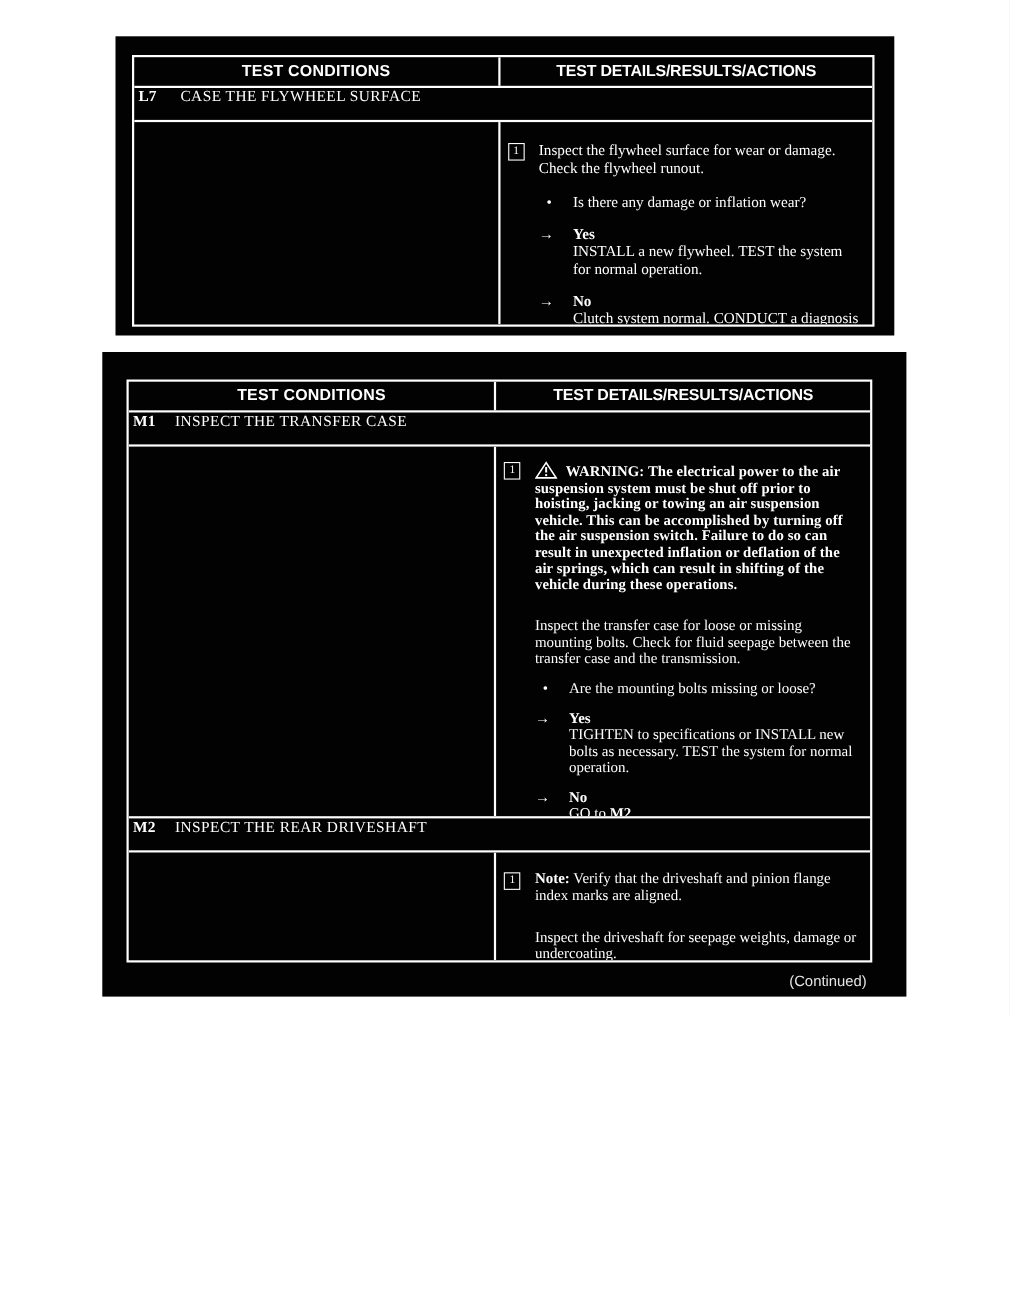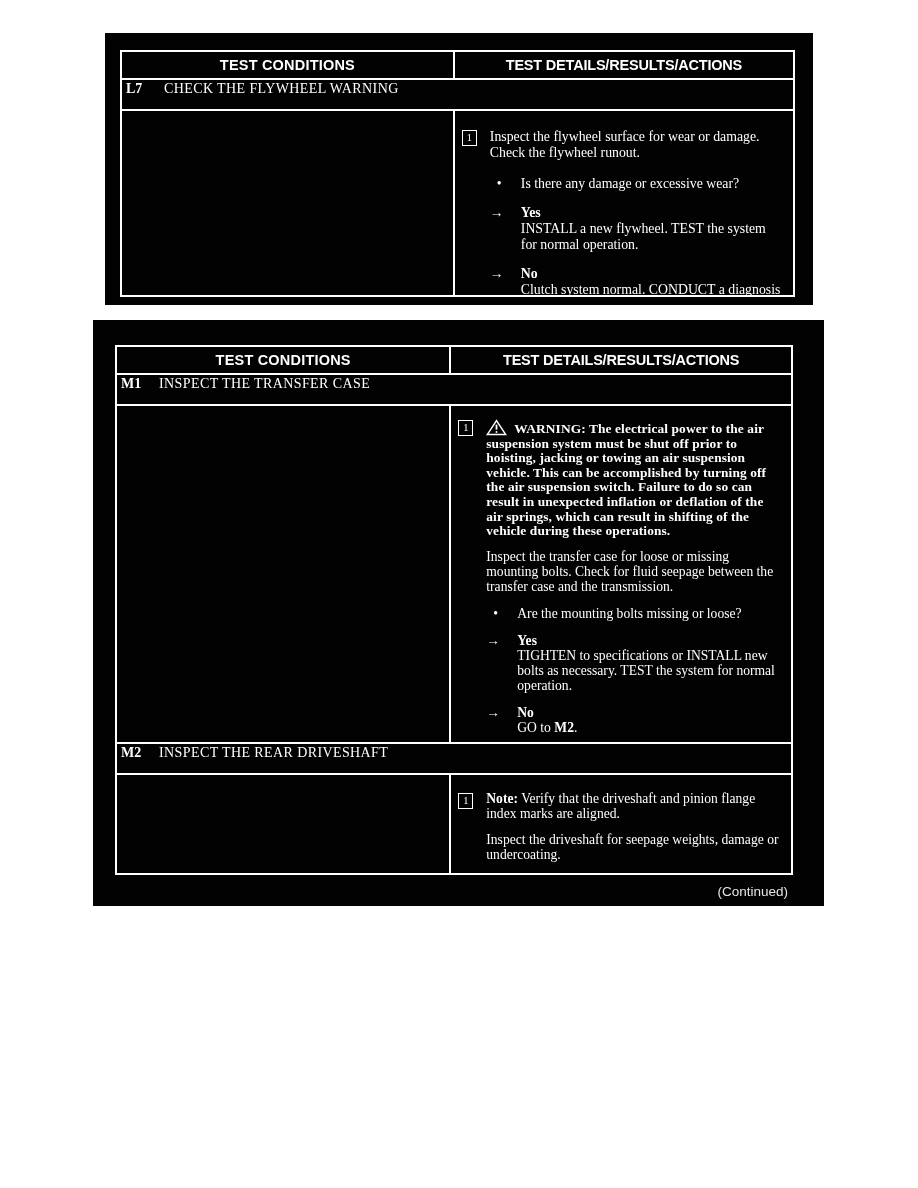--- a/index.html
+++ b/index.html
@@ -102,21 +102,21 @@
   .branch-arrow{ width:31px; flex:0 0 31px; }
   .branch-label{ font-weight:bold; }
 
   .warning-par{
     font-weight:bold;
     font-size:13.4px;
     line-height:14.6px;
     letter-spacing:0.1px;
   }
   .warning-icon-svg{ vertical-align:-3px; margin-right:7px; }
-  .follow-par{ margin-top:11px; }
+  .follow-par{ margin-top:23px; }
   .note-par .note-label{ font-weight:bold; }
   .step2-gap{ margin-top:15px; }
 
   .continued{
     position:absolute;
     right:36px; bottom:7px;
     color:#e5e5e5;
     font-family:"Liberation Sans", sans-serif;
     font-size:13.5px;
   }
@@ -129,35 +129,35 @@
   <section class="block block-1">
     <div class="doc-table t1">
 
       <div class="hdr-row">
         <div class="hdr-cell hdr-left">TEST CONDITIONS</div>
         <div class="hdr-cell hdr-right">TEST DETAILS/RESULTS/ACTIONS</div>
       </div>
 
       <div class="section-row">
         <span class="sec-code">L7</span>
-        <span class="sec-title">CHECK THE FLYWHEEL WARNING</span>
+        <span class="sec-title">CASE THE FLYWHEEL SURFACE</span>
       </div>
 
       <div class="body-row">
         <div class="cell-left"></div>
         <div class="cell-right">
 
           <div class="step">
             <span class="numbox">1</span>
             <div class="step-body">Inspect the flywheel surface for wear or damage. Check the flywheel runout.</div>
           </div>
 
           <div class="bullet-row">
             <span class="bullet-glyph">•</span>
-            <span>Is there any damage or excessive wear?</span>
+            <span>Is there any damage or inflation wear?</span>
           </div>
 
           <div class="branch">
             <span class="branch-arrow">→</span>
             <div class="step-body">
               <div class="branch-label">Yes</div>
               <div>INSTALL a new flywheel. TEST the system for normal operation.</div>
             </div>
           </div>
 

